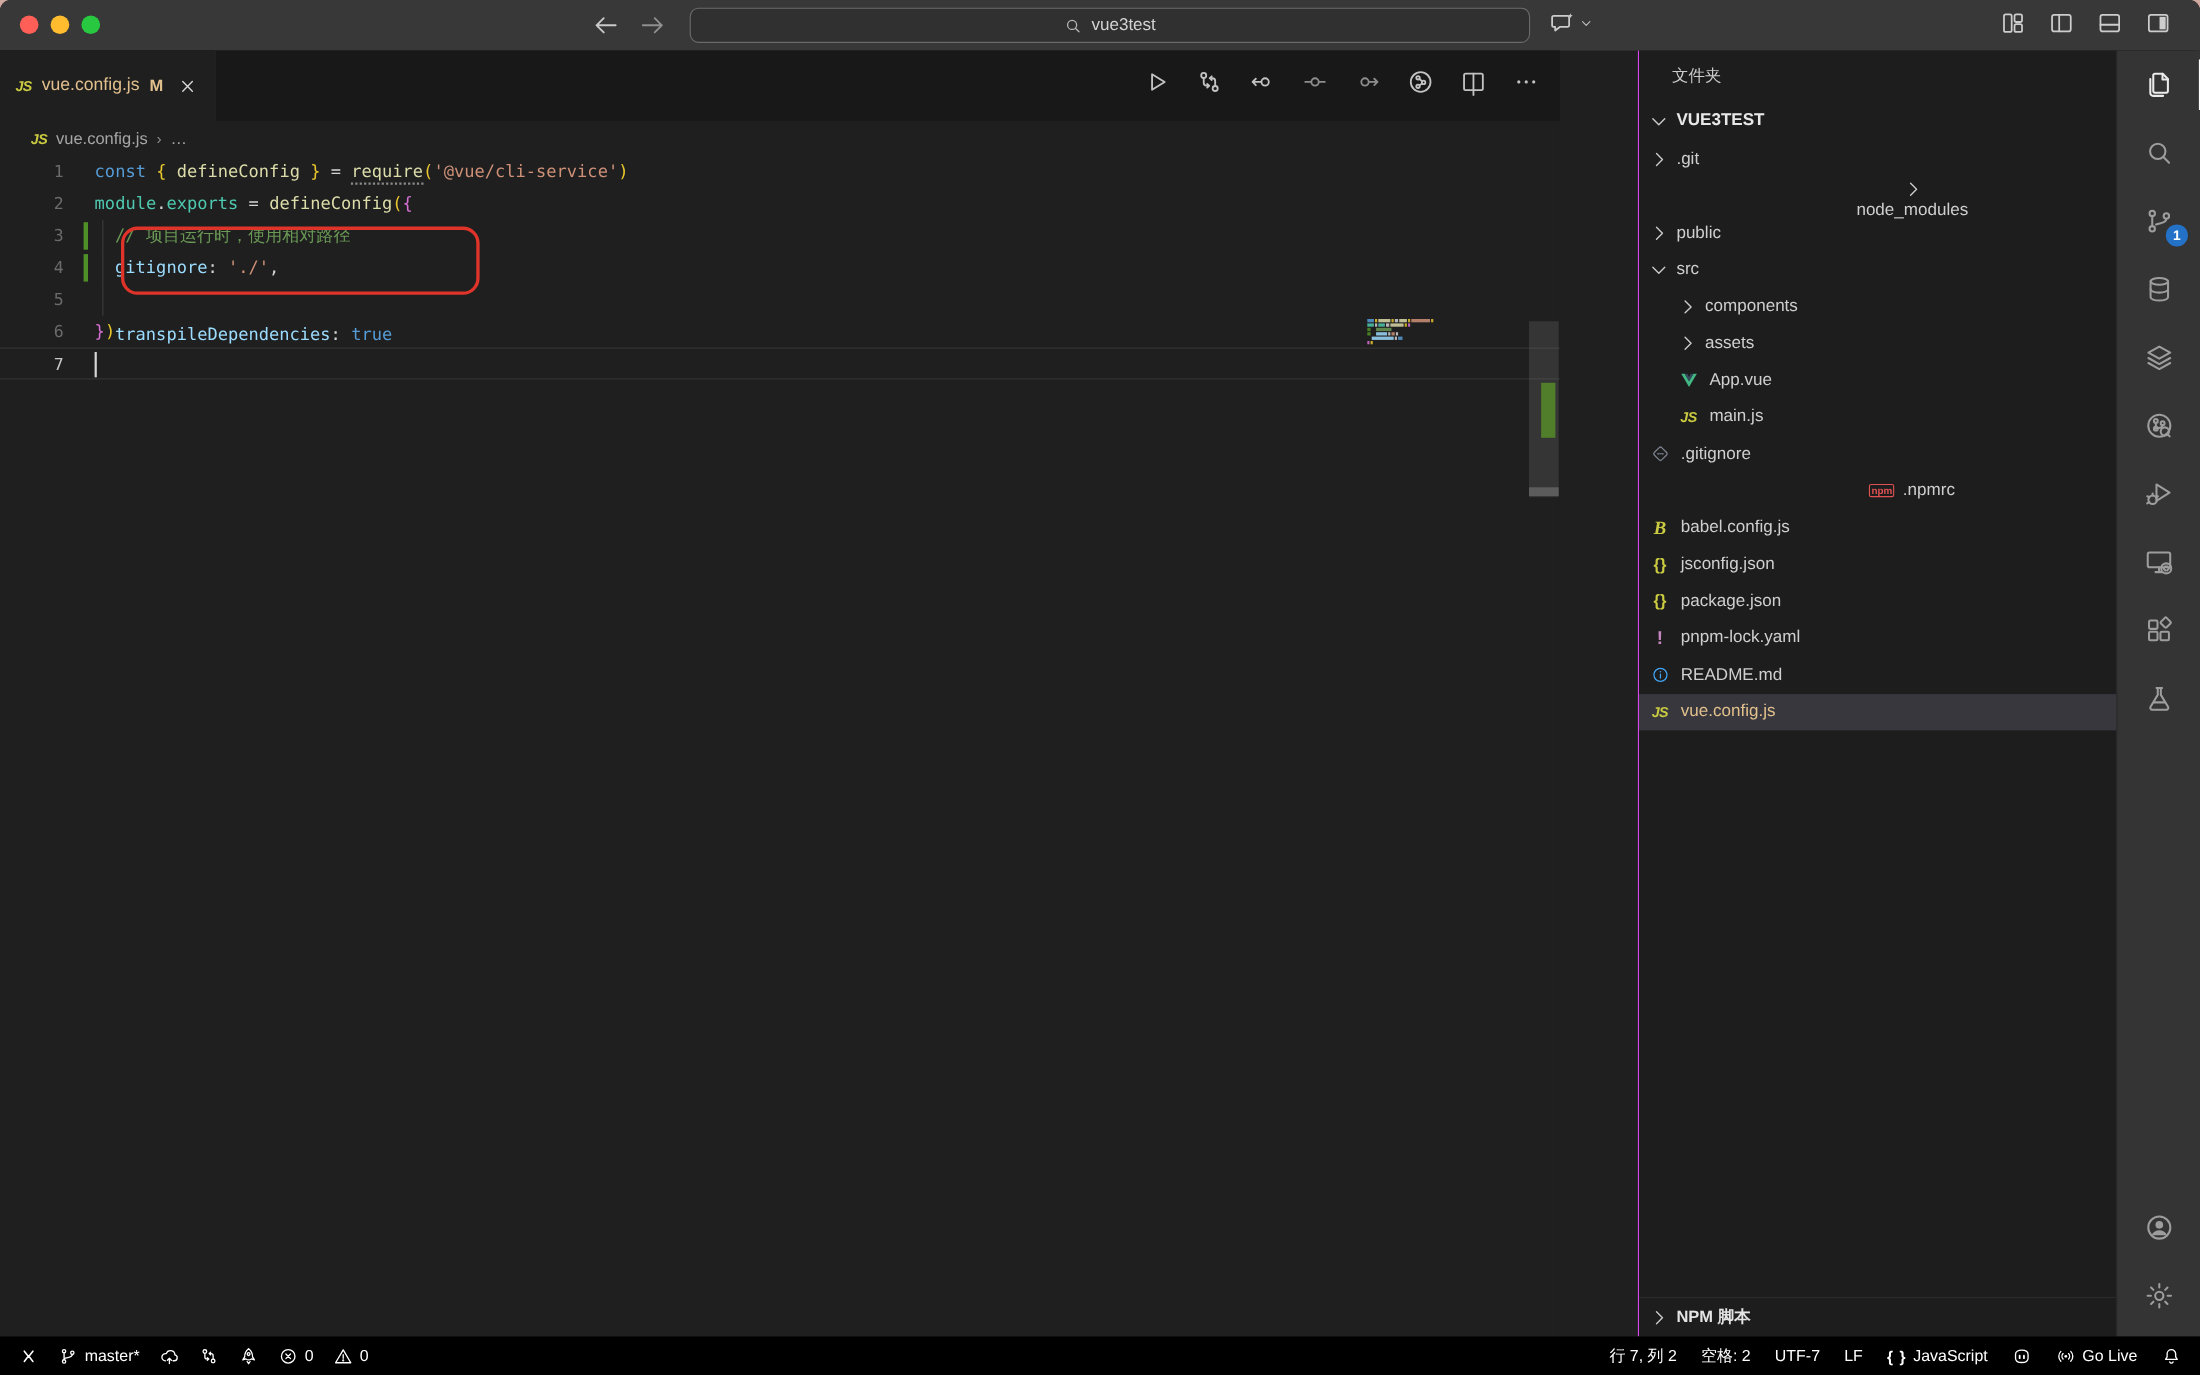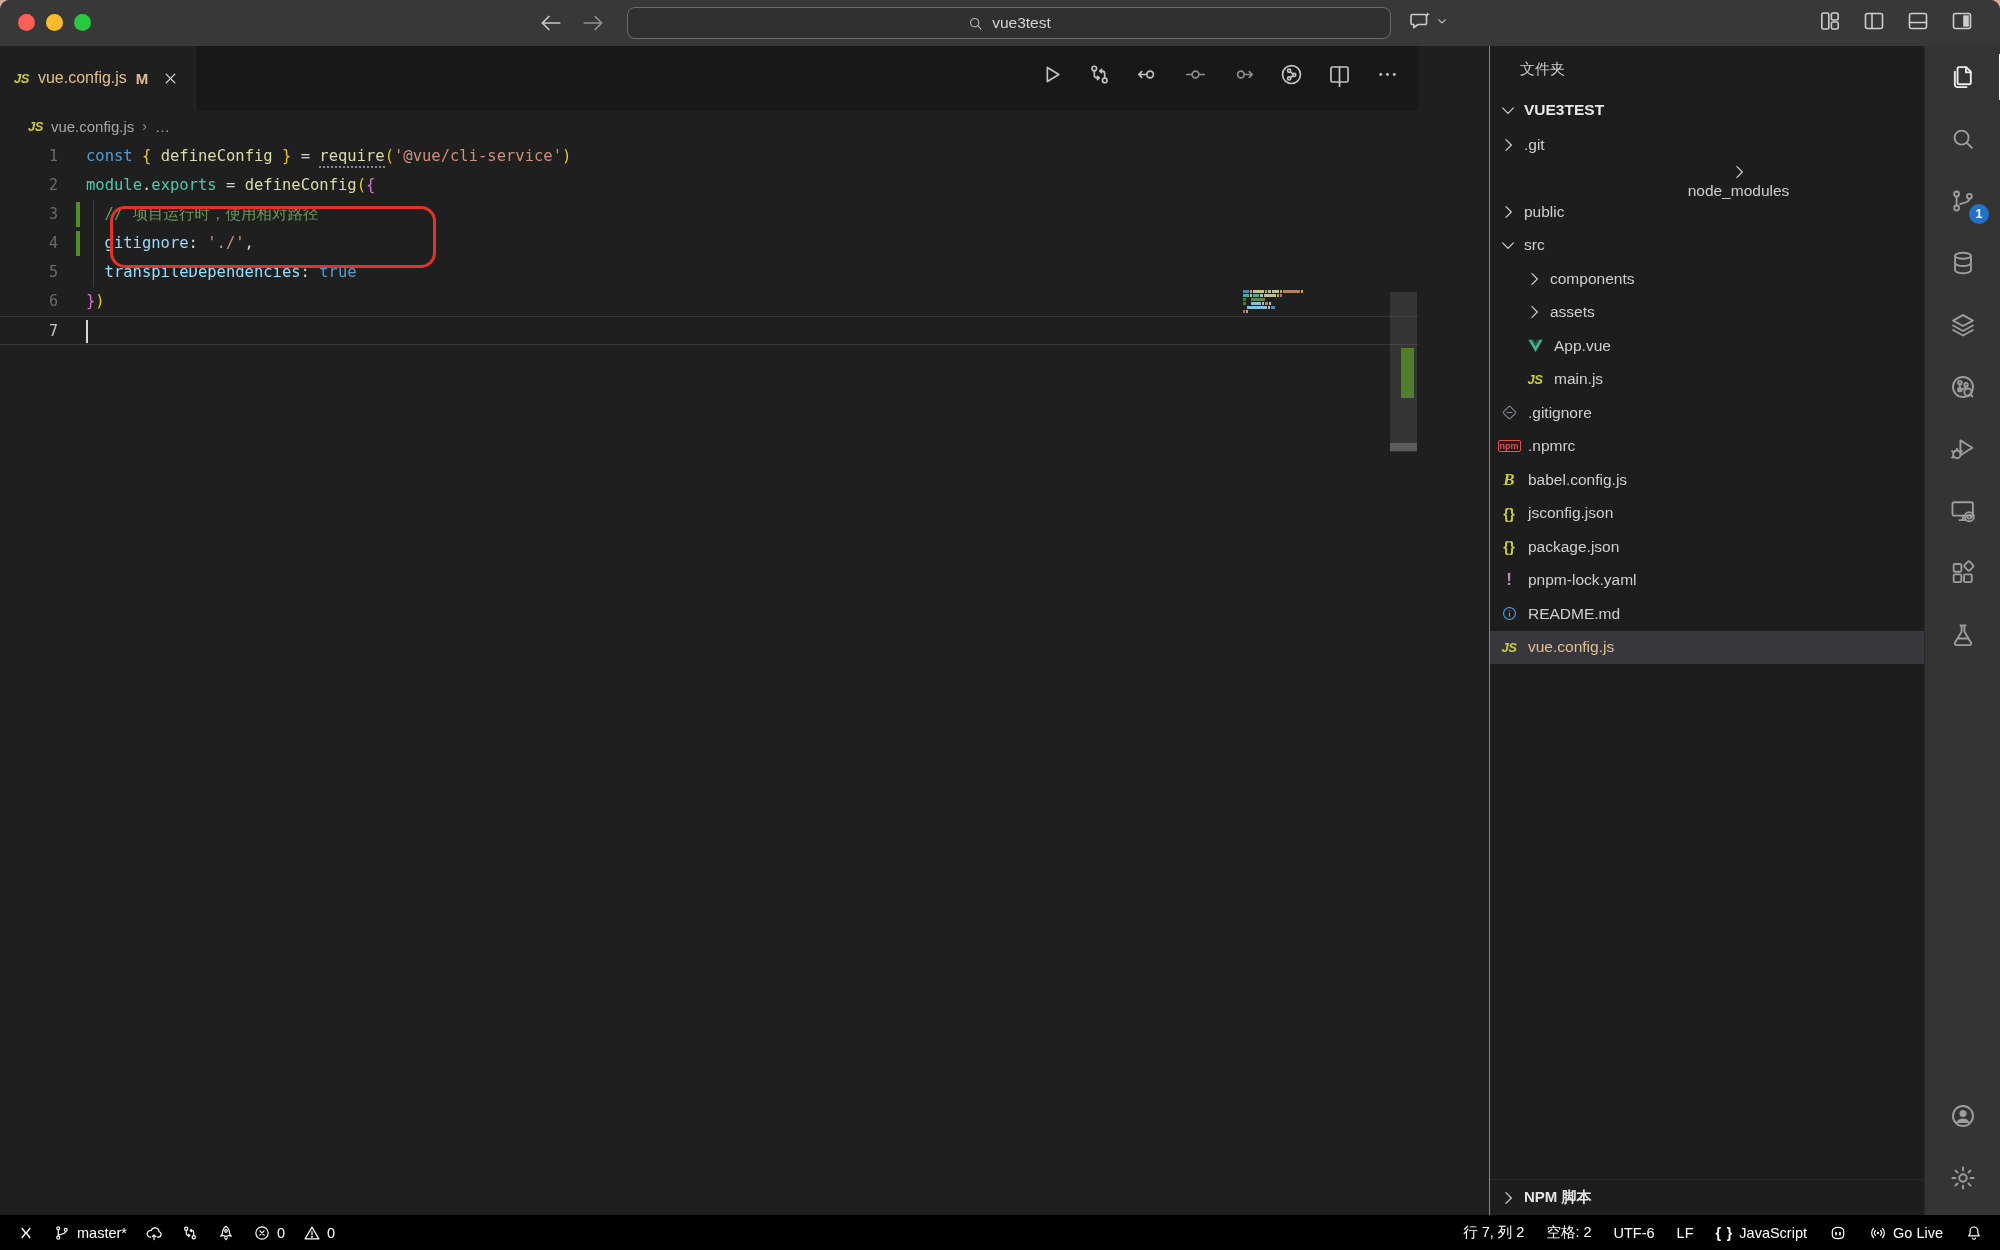--- a/index.html
+++ b/index.html
@@ -239,21 +239,21 @@
       <span>vue.config.js</span>
       <span class="sep">›</span>
       <span>…</span>
     </div>
     <div id="code">
       <div id="code-lines">
           <div class="cl"><span class="ln">1</span><span class="ct"><span style="color: rgb(86, 156, 214);">const </span><span style="color: rgb(233, 198, 44);">{ </span><span style="color: rgb(220, 220, 170);">defineConfig</span><span style="color: rgb(233, 198, 44);"> }</span><span style="color: rgb(212, 212, 212);"> = </span><span class="tk-ul" style="color: rgb(220, 220, 170);">require</span><span style="color: rgb(233, 198, 44);">(</span><span style="color: rgb(206, 145, 120);">'@vue/cli-service'</span><span style="color: rgb(233, 198, 44);">)</span></span></div>
           <div class="cl"><span class="ln">2</span><span class="ct"><span style="color: rgb(78, 201, 176);">module</span><span style="color: rgb(212, 212, 212);">.</span><span style="color: rgb(78, 201, 176);">exports</span><span style="color: rgb(212, 212, 212);"> = </span><span style="color: rgb(220, 220, 170);">defineConfig</span><span style="color: rgb(233, 198, 44);">(</span><span style="color: rgb(214, 112, 214);">{</span></span></div>
           <div class="cl"><span class="ln">3</span><span class="chbar"></span><span class="guide"></span><span class="ct" style="padding-left: 18.6px;"><span style="color: rgb(106, 153, 85);">// 项目运行时，使用相对路径</span></span></div>
           <div class="cl"><span class="ln">4</span><span class="chbar"></span><span class="guide"></span><span class="ct" style="padding-left: 18.6px;"><span style="color: rgb(156, 220, 254);">gitignore</span><span style="color: rgb(212, 212, 212);">: </span><span style="color: rgb(206, 145, 120);">'./'</span><span style="color: rgb(212, 212, 212);">,</span></span></div>
-          <div class="cl"><span class="ln">5</span><span class="guide"></span><span class="ct" style="padding-left: 18.6px;"><span style="color: rgb(156, 220, 254);">transpileDependencies</span><span style="color: rgb(212, 212, 212);">: </span><span style="color: rgb(86, 156, 214);">true</span></span></div>
+          <div class="cl"><span class="ln">5</span><span class="guide"></span><span class="ct" style="padding-left: 18.6px; margin-top: 32px;"><span style="color: rgb(156, 220, 254);">transpileDependencies</span><span style="color: rgb(212, 212, 212);">: </span><span style="color: rgb(86, 156, 214);">true</span></span></div>
           <div class="cl"><span class="ln">6</span><span class="ct"><span style="color: rgb(214, 112, 214);">}</span><span style="color: rgb(233, 198, 44);">)</span></span></div>
           <div class="cl cur"><span class="ln">7</span><span class="ct"></span><span class="caret"></span></div>
         </div>
       <div id="annotation"></div>
       <div id="minimap">
           <div class="mm-line">
             <span style="width: 5.7px; background: rgb(86, 156, 214);"></span>
             <span style="width: 2px; background: rgb(233, 198, 44);"></span>
             <span style="width: 11.4px; background: rgb(220, 220, 170);"></span>
             <span style="width: 2px; background: rgb(233, 198, 44);"></span>
@@ -394,21 +394,21 @@
                   <rect x="5.3" y="5.3" width="13.4" height="13.4" rx="2.2" transform="rotate(45 12 12)"></rect>
                   <circle cx="8.9" cy="12" r="1.1" fill="currentColor" stroke="none"></circle>
                   <circle cx="15.1" cy="12" r="1.1" fill="currentColor" stroke="none"></circle>
                   <path d="M10 12h4"></path>
                 </svg>
               </span>
             </span>
           </span>
           <span class="tlabel">.gitignore</span>
         </div>
-        <div class="tree-row" style="padding-left: 8px;">
+        <div class="tree-row" style="padding-left: 8px; justify-content: center;">
           <span class="ficon">
             <span class="fi fi-npm">npm</span>
           </span>
           <span class="tlabel">.npmrc</span>
         </div>
         <div class="tree-row" style="padding-left: 8px;">
           <span class="ficon">
             <span class="fi fi-babel">B</span>
           </span>
           <span class="tlabel">babel.config.js</span>
@@ -651,21 +651,21 @@
         </div>
       </div>
     <div id="sb-right">
         <div class="sb-item">
           <span>行 7, 列 2</span>
         </div>
         <div class="sb-item">
           <span>空格: 2</span>
         </div>
         <div class="sb-item">
-          <span>UTF-6</span>
+          <span>UTF-7</span>
         </div>
         <div class="sb-item">
           <span>LF</span>
         </div>
         <div class="sb-item">
           <span class="sb-braces">{ }</span>
           <span>JavaScript</span>
         </div>
         <div class="sb-item">
           <span class="ic">

